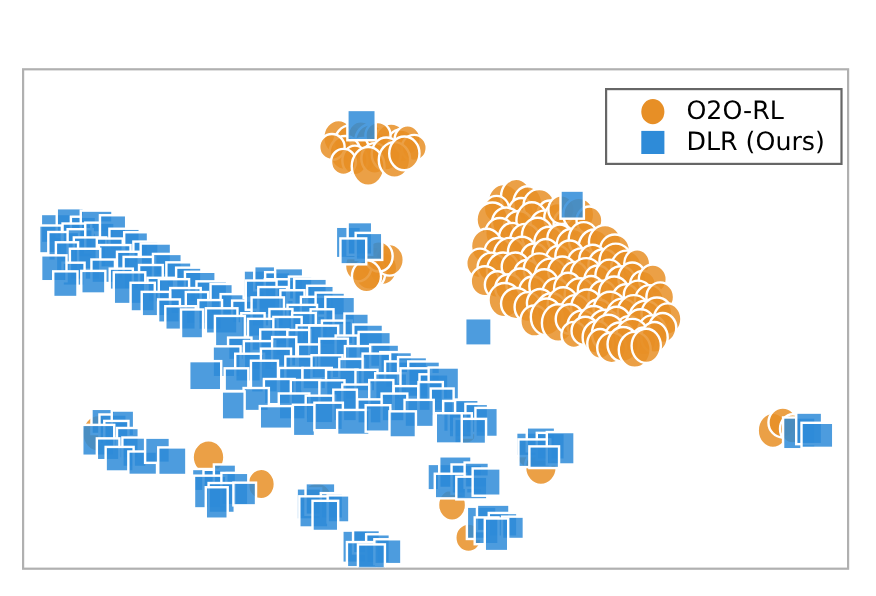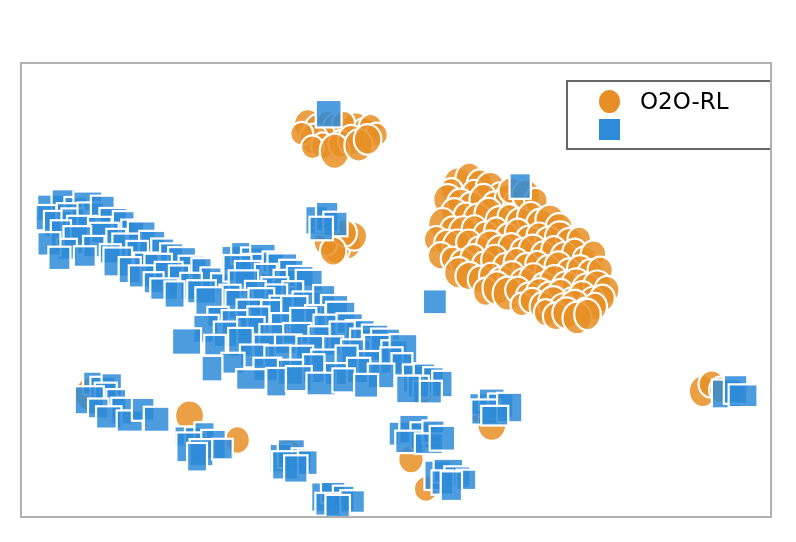--- a/index.html
+++ b/index.html
@@ -64,21 +64,20 @@
     height: 70px;
     box-sizing: border-box;
     border: 2px solid #666666;
     background: #ffffff;
     padding: 6px 10px 6px 10px;
     display: flex;
     flex-direction: column;
     justify-content: center;
     gap: 2px;
     z-index: 5;
-    margin-left: 16px;
   }
   .legend-row {
     display: flex;
     align-items: center;
     height: 28px;
   }
   .legend-swatch-cell {
     width: 62px;
     display: flex;
     align-items: center;
@@ -479,17 +478,18 @@
       <div class="legend-row">
         <span class="legend-swatch-cell">
           <span class="swatch-circle"></span>
         </span>
         <span class="legend-label">O2O-RL</span>
       </div>
       <div class="legend-row">
         <span class="legend-swatch-cell">
           <span class="swatch-square"></span>
         </span>
+        <span class="legend-label">DLR (Ours)</span>
       </div>
     </div>
 
   </div>
 </div>
 
 </body></html>

